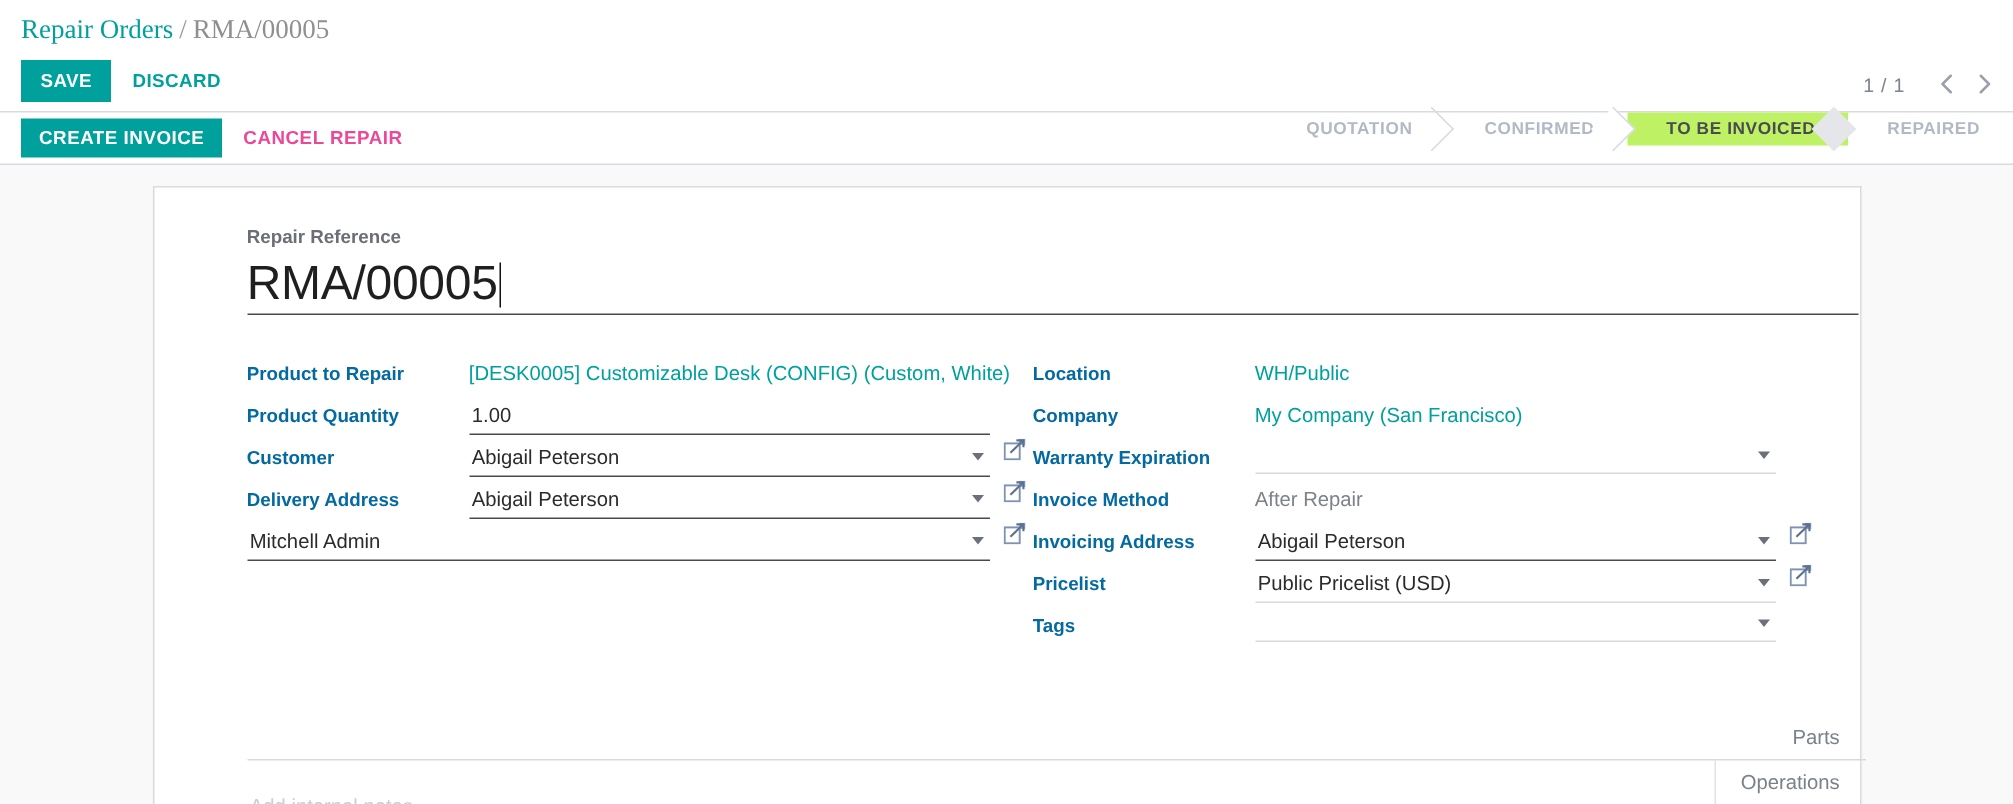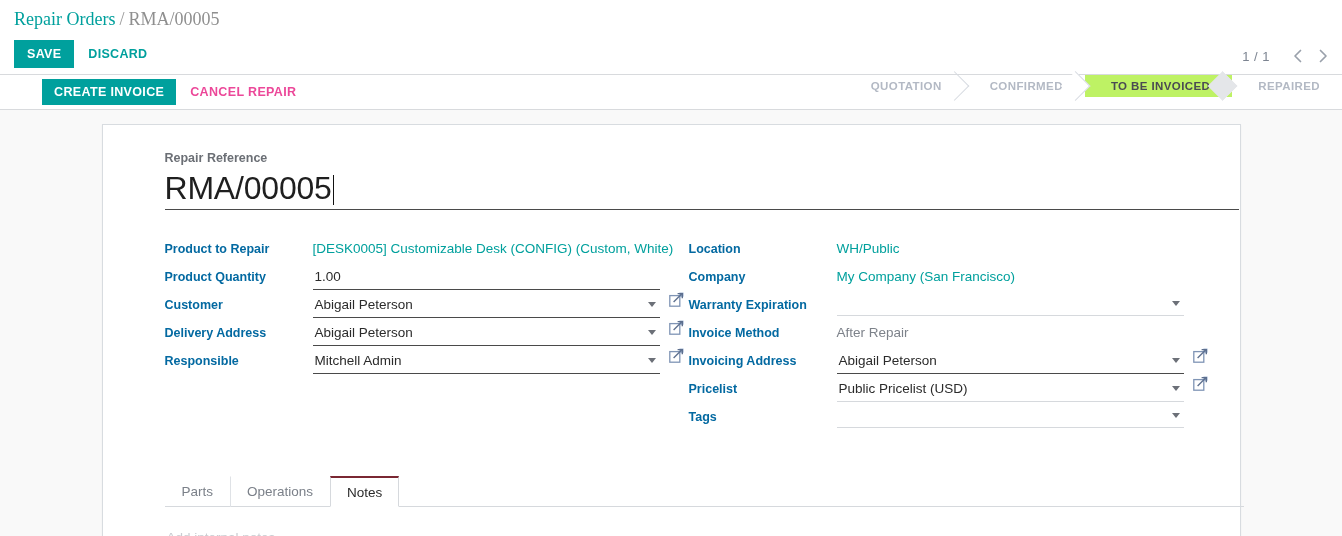--- a/index.html
+++ b/index.html
@@ -101,21 +101,20 @@
   .sb-btn-primary {
     background: #00A09D;
     color: #fff;
     border: none;
     font-size: 12.5px;
     font-weight: bold;
     letter-spacing: .35px;
     padding: 6px 12px;
     cursor: pointer;
     font-family: "Liberation Sans", sans-serif;
-    margin-left: 28px;
   }
   .sb-btn-link {
     background: transparent; border: none;
     color: #ec4899;
     font-size: 12.5px; font-weight: bold; letter-spacing: .35px;
     padding: 6px 14px; cursor: pointer;
     font-family: "Liberation Sans", sans-serif;
     text-align: center;
   }
 
@@ -296,20 +295,21 @@
   }
 
   
   .notebook { margin: 44px 0 0 30px; }
   .tabs {
     display: flex;
     border-bottom: 1px solid #d6d9dd;
     height: 31px;
     align-items: flex-end;
     width: 1079px;
+    flex-direction: column;
   }
   .tab {
     font-size: 13.5px;
     color: #7b8089;
     padding: 6px 16px 6px 16px;
     cursor: pointer;
     border: 1px solid transparent;
     border-bottom: none;
     background: transparent;
     line-height: 18px;
@@ -436,21 +436,20 @@
                 <rect x="0.8" y="3.6" width="10" height="10.6" fill="none" stroke="#7f94b5" stroke-width="1.3"></rect>
                 <rect x="10.4" y="0.6" width="4.1" height="4.1" fill="#8fa8cb"></rect>
                 <line x1="4.6" y1="9.9" x2="12.6" y2="2.1" stroke="#5d6f8e" stroke-width="1.4"></line>
                 <polyline points="8.6,1.6 13.3,1.6 13.3,6.2" fill="none" stroke="#5d6f8e" stroke-width="1.4"></polyline>
               </svg>
             </span>
           </div>
         </div>
 
         <div class="frow">
-          <div class="flabel">Responsible</div>
           <div class="fval">
             <div class="input-line strong">
               <span class="input-text">Mitchell Admin</span>
               <span class="caret-down"></span>
             </div>
             <span class="ext-link">
               <svg width="15" height="15" viewBox="0 0 15 15" aria-hidden="true">
                 <rect x="0.8" y="3.6" width="10" height="10.6" fill="none" stroke="#7f94b5" stroke-width="1.3"></rect>
                 <rect x="10.4" y="0.6" width="4.1" height="4.1" fill="#8fa8cb"></rect>
                 <line x1="4.6" y1="9.9" x2="12.6" y2="2.1" stroke="#5d6f8e" stroke-width="1.4"></line>

